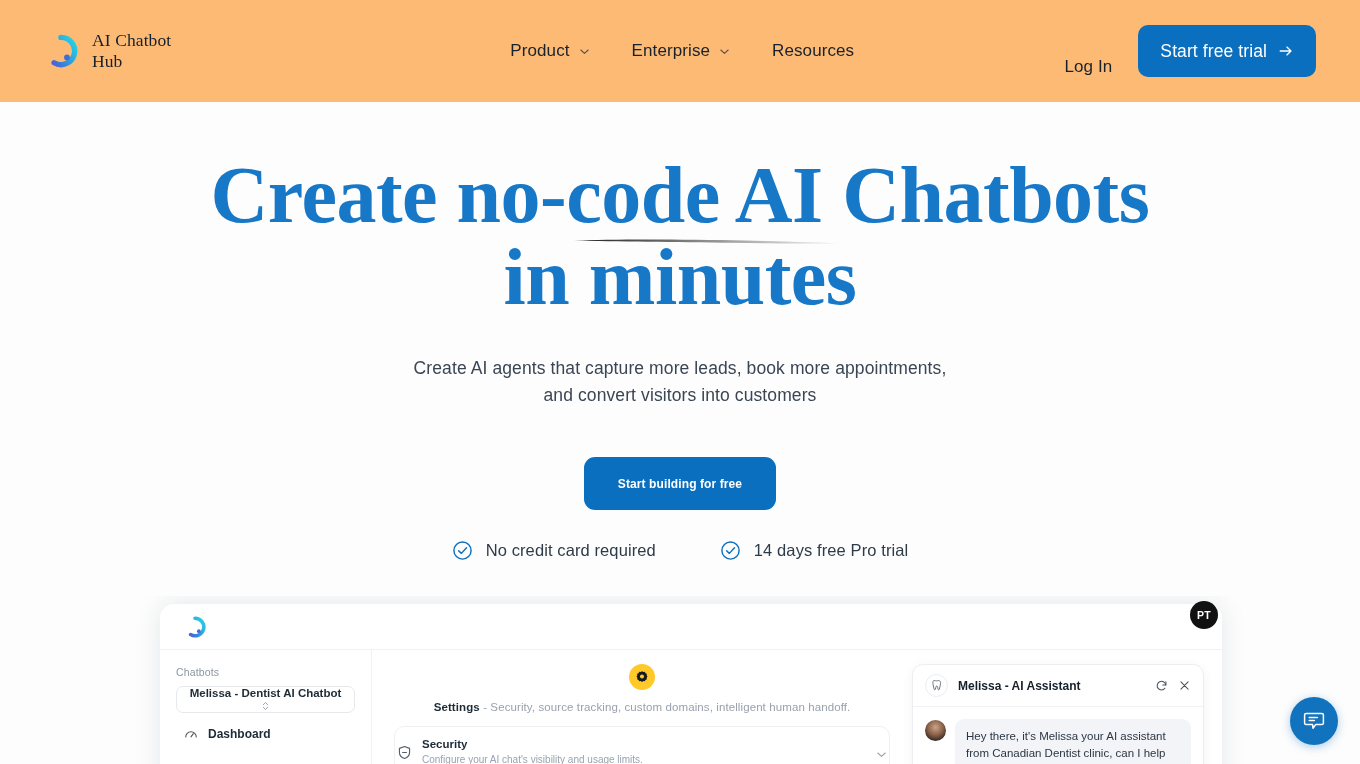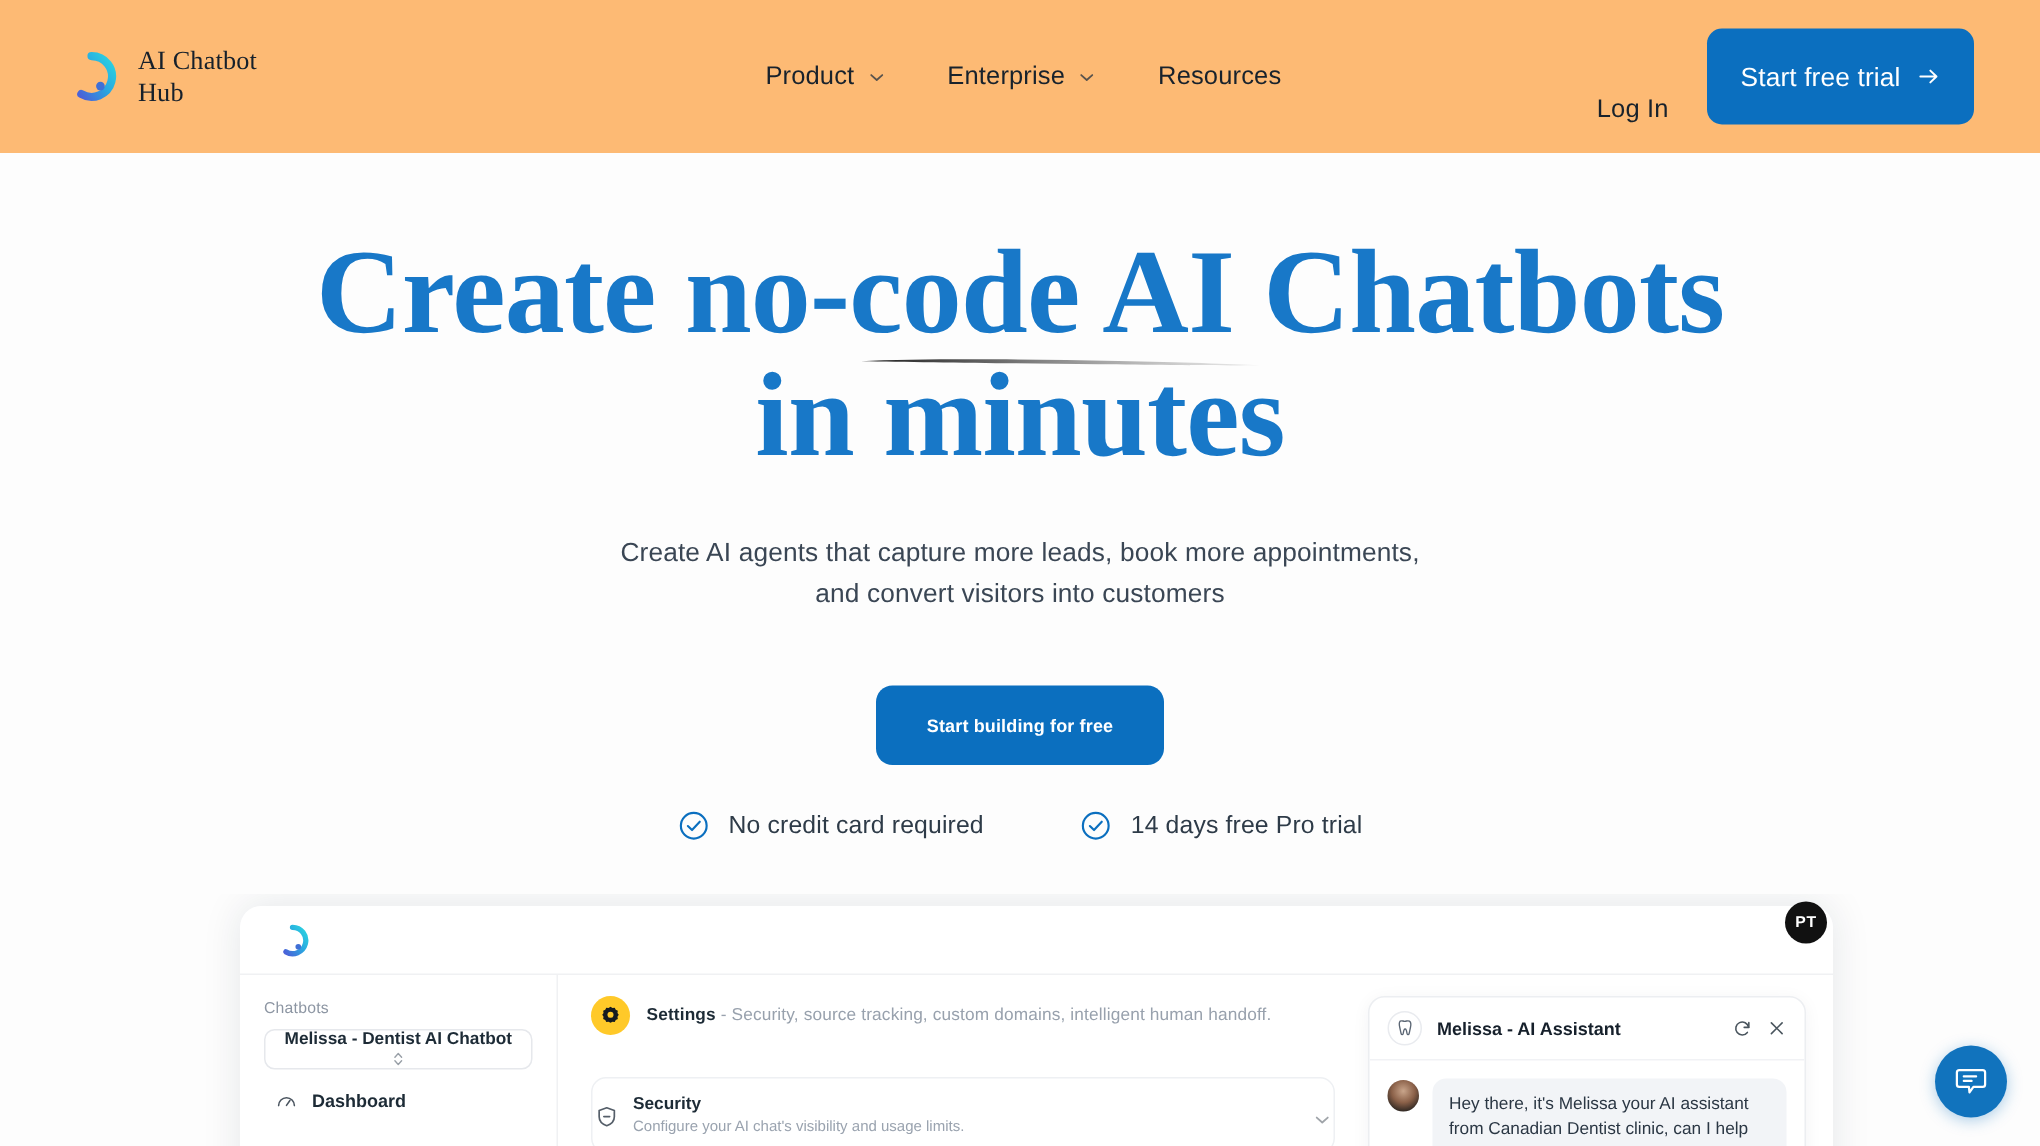--- a/index.html
+++ b/index.html
@@ -97,21 +97,21 @@
 
   .trial-btn {
     display: flex;
     align-items: center;
     gap: 11px;
     background: #0b6fbf;
     color: #ffffff;
     border: none;
     border-radius: 10px;
     padding: 0 22px;
-    height: 64px;
+    height: 52px;
     font-size: 17.5px;
     font-family: "Liberation Sans", sans-serif;
     font-weight: 400;
     cursor: pointer;
     letter-spacing: .1px;
   }
 
   .arrow-ico { width: 16px; height: 16px; display: block; }
 
   
@@ -274,21 +274,22 @@
   .mock-main {
     flex: 1;
     padding: 14px 22px 0 22px;
     min-width: 0;
   }
 
   .mock-main-head {
     display: flex;
     align-items: center;
     gap: 11px;
-    margin-bottom: 28px;
+    margin-bottom: 13px;
+    flex-direction: column;
   }
 
   .gear-badge {
     width: 26px;
     height: 26px;
     border-radius: 50%;
     background: #ffc929;
     display: flex;
     align-items: center;
     justify-content: center;

